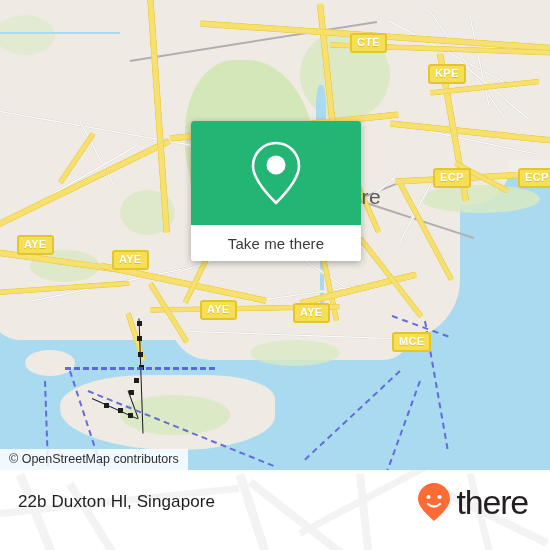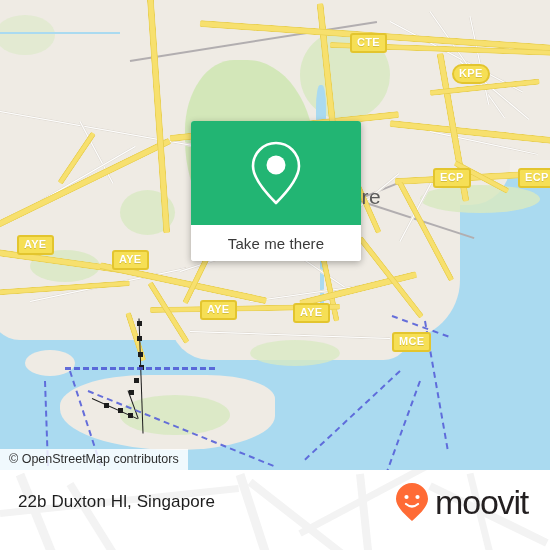--- a/index.html
+++ b/index.html
@@ -218,21 +218,21 @@
     <div class="dash-s" style="left:45px; top:380px; width:95px; height:0; transform:rotate(88deg);"></div>
     <div class="dash-s" style="left:88px; top:390px; width:200px; height:0; transform:rotate(22deg);"></div>
     <div class="dash-s" style="left:392px; top:315px; width:60px; height:0; transform:rotate(20deg);"></div>
     <div class="dash-s" style="left:425px; top:320px; width:130px; height:0; transform:rotate(80deg);"></div>
     <div class="dash-s" style="left:420px; top:380px; width:110px; height:0; transform:rotate(110deg);"></div>
     <div class="dash-s" style="left:400px; top:370px; width:130px; height:0; transform:rotate(137deg);"></div>
 
     <div class="city-label" style="left:281px; top:185px;">Singapore</div>
 
     <div class="shield" style="left:307px; top:33px;margin-left:43px;">CTE</div>
-    <div class="shield" style="left:452px; top:64px;border-radius:10px;">KPE</div>
+    <div class="shield" style="left:428px; top:64px;">KPE</div>
     <div class="shield" style="left:433px; top:168px;">ECP</div>
     <div class="shield" style="left:518px; top:168px;">ECP</div>
     <div class="shield" style="left:17px; top:235px;">AYE</div>
     <div class="shield" style="left:112px; top:250px;">AYE</div>
     <div class="shield" style="left:200px; top:300px;">AYE</div>
     <div class="shield" style="left:293px; top:303px;">AYE</div>
     <div class="shield" style="left:392px; top:293px;margin-top:39px;">MCE</div>
 
     <div id="attrib">© OpenStreetMap contributors</div>
 
@@ -261,17 +261,17 @@
 
     <div id="footer-inner">
       <div id="addr">22b Duxton Hl, Singapore</div>
       <div id="brand">
         <svg width="34" height="40" viewBox="0 0 34 40">
           <path d="M17 1 C8.2 1 1 8.2 1 17 C1 25 11 33.5 17 39 C23 33.5 33 25 33 17 C33 8.2 25.8 1 17 1 Z" fill="#ff6b35"></path>
           <circle cx="11.5" cy="15" r="2.1" fill="#ffffff"></circle>
           <circle cx="22.5" cy="15" r="2.1" fill="#ffffff"></circle>
           <path d="M11 22 Q17 27 23 22" fill="none" stroke="#ffffff" stroke-width="2.2" stroke-linecap="round"></path>
         </svg>
-        <span id="brand-word">moovit</span>
+        <span id="brand-word">there</span>
       </div>
     </div>
   </div>
 </div>
 
 </body></html>

